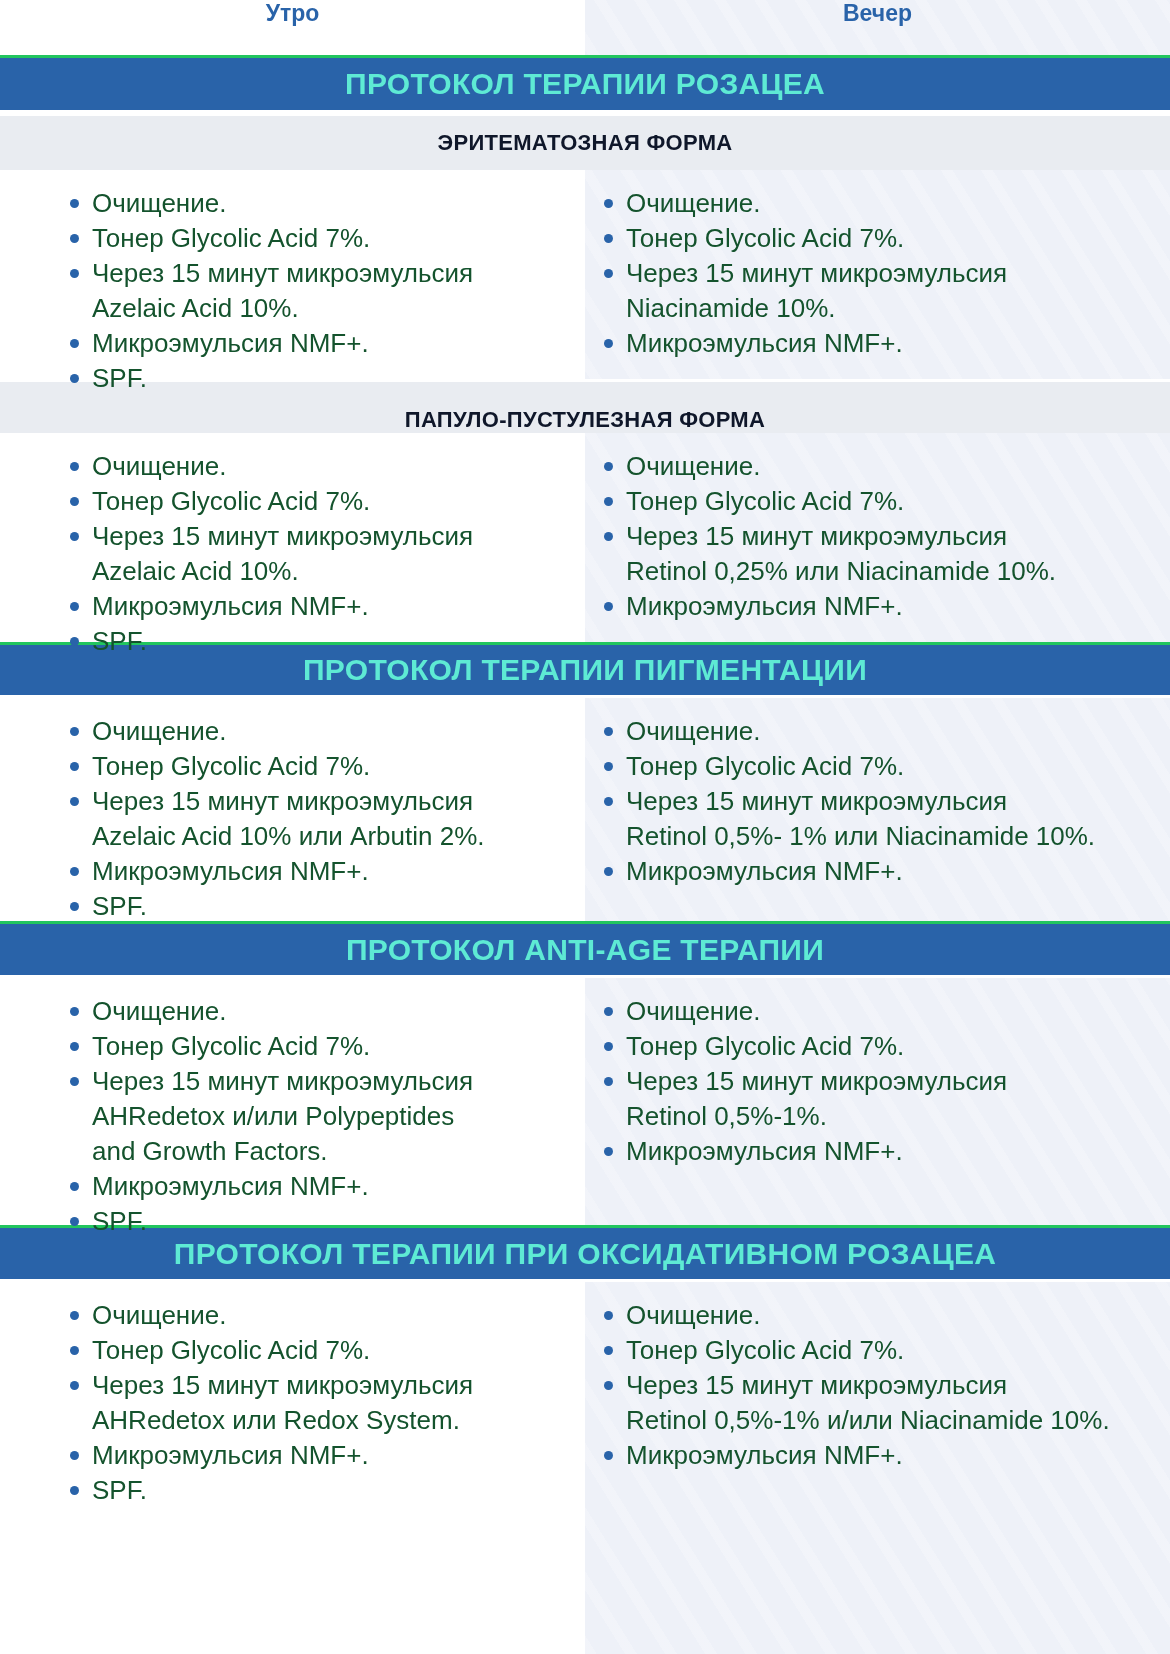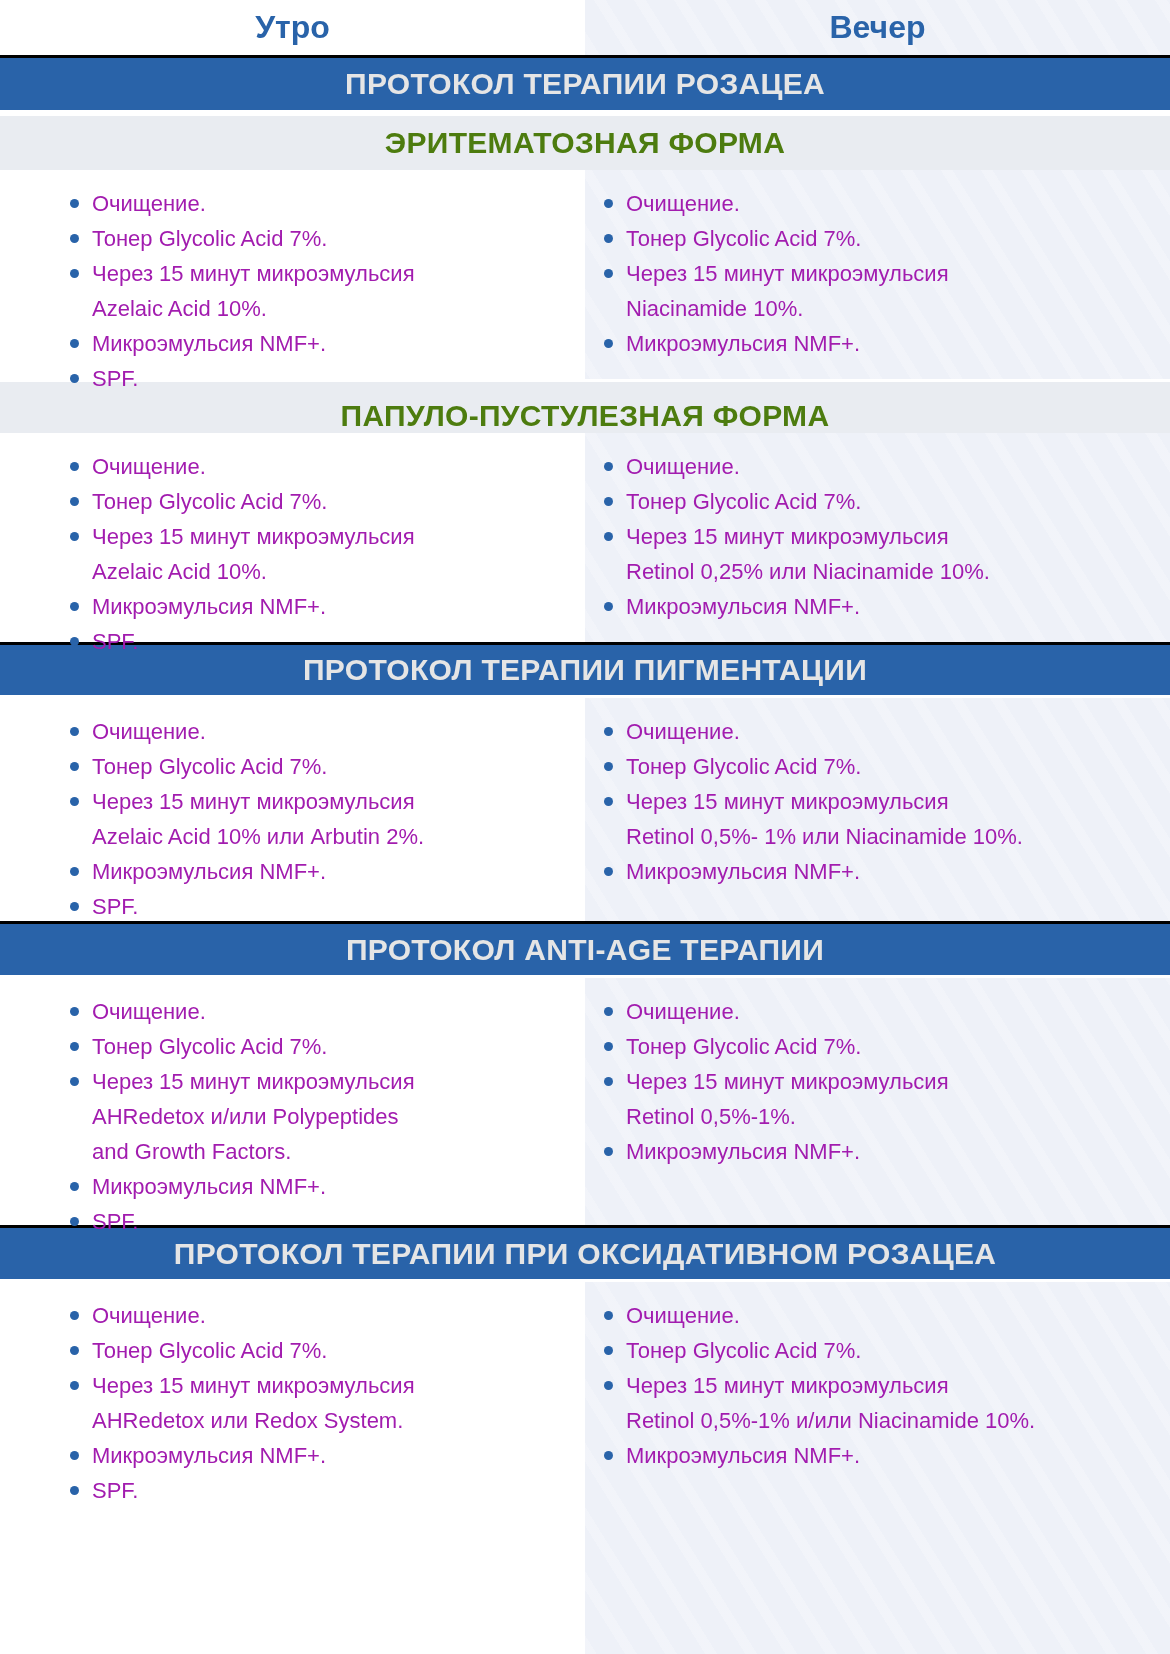--- a/index.html
+++ b/index.html
@@ -19,42 +19,42 @@
     content:"";position:absolute;inset:0;
     background:repeating-linear-gradient(58deg,
       rgba(255,255,255,0.45) 0 10px,
       rgba(255,255,255,0) 10px 34px);
     opacity:.5;
   }
   .content{position:relative;z-index:1;display:flex;flex-direction:column;height:100%;}
 
   .header-row{height:55px;display:flex;}
   .header-cell{
-    width:585px;display:flex;align-items:center;justify-content:center;
-    color:#2963a9;font-weight:bold;font-size:32px;
+    width:585px;display:flex;justify-content:center;
+    color:#2963a9;font-weight:bold;font-size:23px;
   }
 
   .banner{
-    background:#2963a9;color:#e5e5e5;font-weight:bold;font-size:30px;
+    background:#2963a9;color:#5eead4;font-weight:bold;font-size:30px;
     display:flex;align-items:center;justify-content:center;text-align:center;
-    box-sizing:border-box;border-top:3px solid #000000;border-bottom:3px solid #ffffff;
+    box-sizing:border-box;border-top:3px solid #22c55e;border-bottom:3px solid #ffffff;
     letter-spacing:.3px;
   }
   .sub-banner{
-    background:#e9ecf1;color:#4d7c0f;font-weight:bold;font-size:30px;
+    background:#e9ecf1;color:#0f172a;font-weight:bold;font-size:22px;
     display:flex;align-items:center;justify-content:center;text-align:center;
     box-sizing:border-box;border-top:3px solid #ffffff;
     letter-spacing:.3px;
   }
 
   .row{display:flex;}
   ul.list{
     list-style:none;margin:0;box-sizing:border-box;width:585px;
     padding-top:16px;padding-right:16px;padding-bottom:0;
-    font-size:22px;line-height:35px;color:#a21caf;
+    font-size:26px;line-height:35px;color:#14532d;
   }
   ul.list.morning{padding-left:92px;}
   ul.list.evening{padding-left:41px;}
   ul.list li{position:relative;white-space:pre-line;}
   ul.list li::before{
     content:"";position:absolute;left:-22px;top:13px;
     width:9px;height:9px;border-radius:50%;background:#2963a9;
   }
 
   .hb1{height:58px;}   

